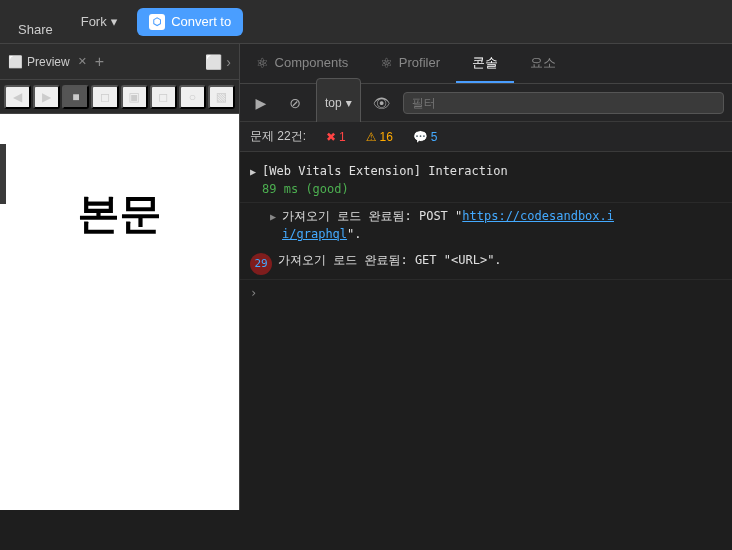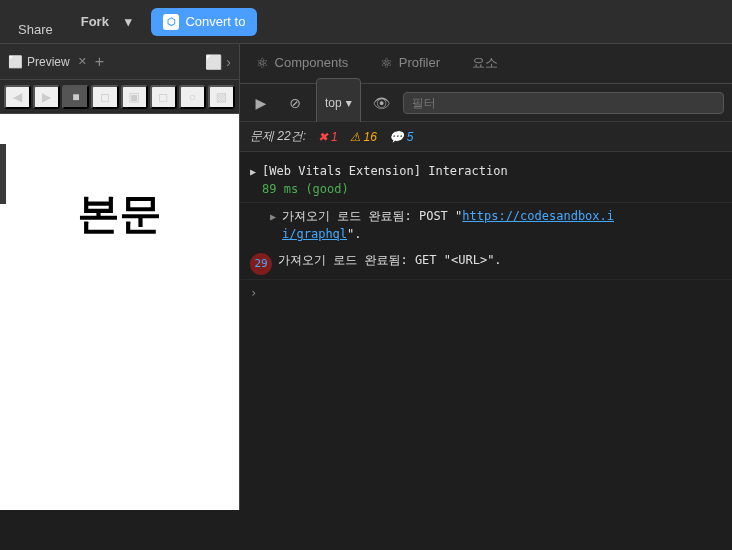--- a/index.html
+++ b/index.html
@@ -32,28 +32,27 @@
       font-size: 13px;
       background: none;
       border: none;
       cursor: pointer;
       padding: 4px 8px;
       margin-top: 16px;
     }
     .fork-btn {
       display: flex;
       align-items: center;
-      gap: 16px;
+      gap: 4px;
       color: #ccc;
       font-size: 13px;
       background: none;
       border: none;
       cursor: pointer;
       padding: 4px 8px;
-      font-weight: bold;
     }
     .convert-btn {
       display: flex;
       align-items: center;
       gap: 6px;
       background: #4a9eff;
       color: white;
       border: none;
       border-radius: 6px;
       padding: 6px 12px;
@@ -249,24 +248,23 @@
     }
 
     
     .issue-bar {
       display: flex;
       align-items: center;
       height: 30px;
       background: #252526;
       border-bottom: 1px solid #3a3a3a;
       padding: 0 10px;
-      gap: 12px;
-      font-size: 12px;
-      color: #ccc;
-      font-style: italic;
+      gap: 20px;
+      font-size: 12px;
+      color: #ccc;
     }
     .issue-error {
       display: flex;
       align-items: center;
       gap: 3px;
       color: #f44;
     }
     .issue-warn {
       display: flex;
       align-items: center;
@@ -409,20 +407,23 @@
   <div class="console-panel">
 
     <div class="console-tabs" style="padding-left:0;">
       <div class="console-tab">
         <span class="tab-icon">⚛</span>
         <span>Components</span>
       </div>
       <div class="console-tab">
         <span class="tab-icon">⚛</span>
         <span>Profiler</span>
+      </div>
+      <div class="console-tab active">
+        <span>콘솔</span>
       </div>
       <div class="console-tab">
         <span>요소</span>
       </div>
     </div>
 
     <div class="console-toolbar">
       <button class="console-btn">▶</button>
       <button class="console-btn">⊘</button>
       <div class="top-selector">

